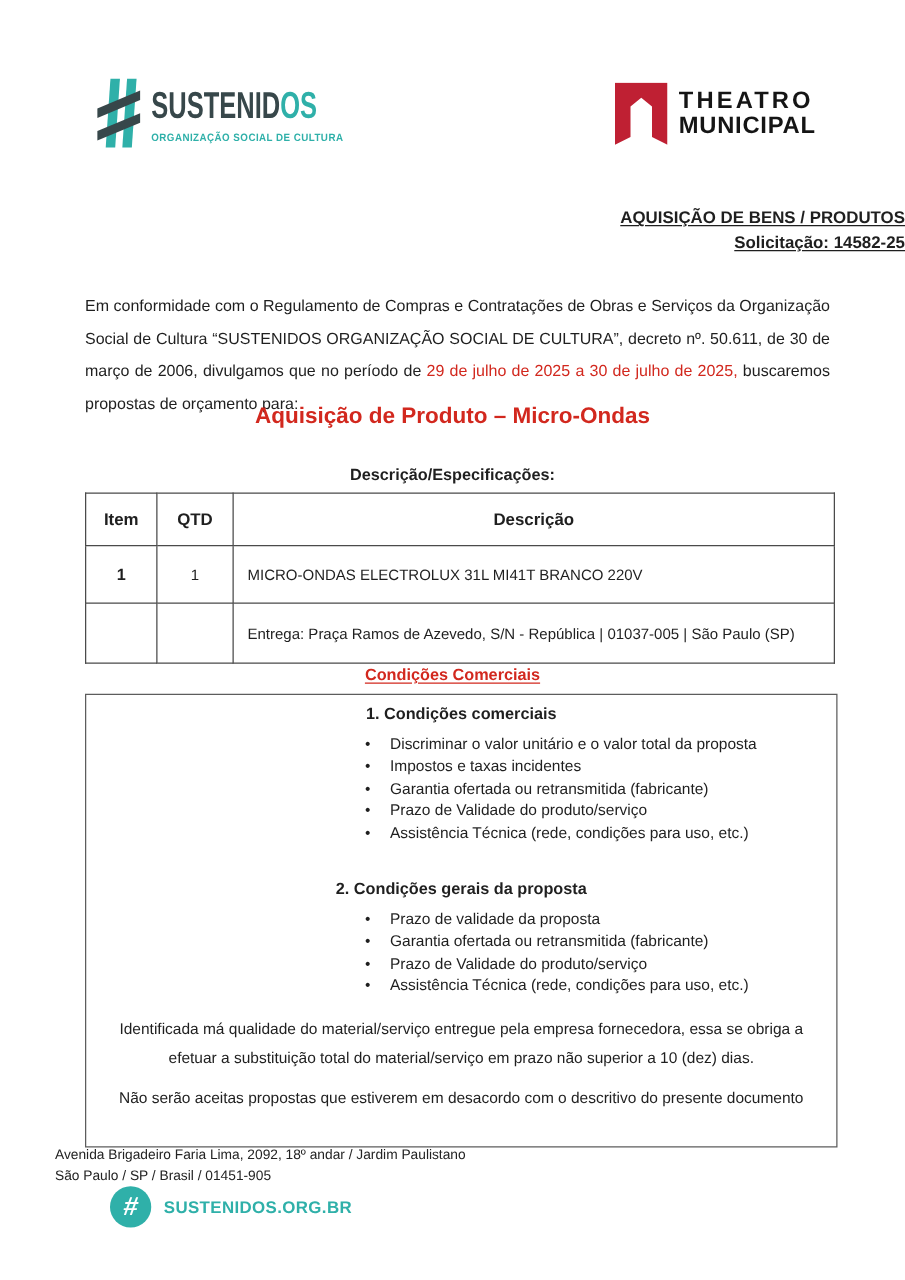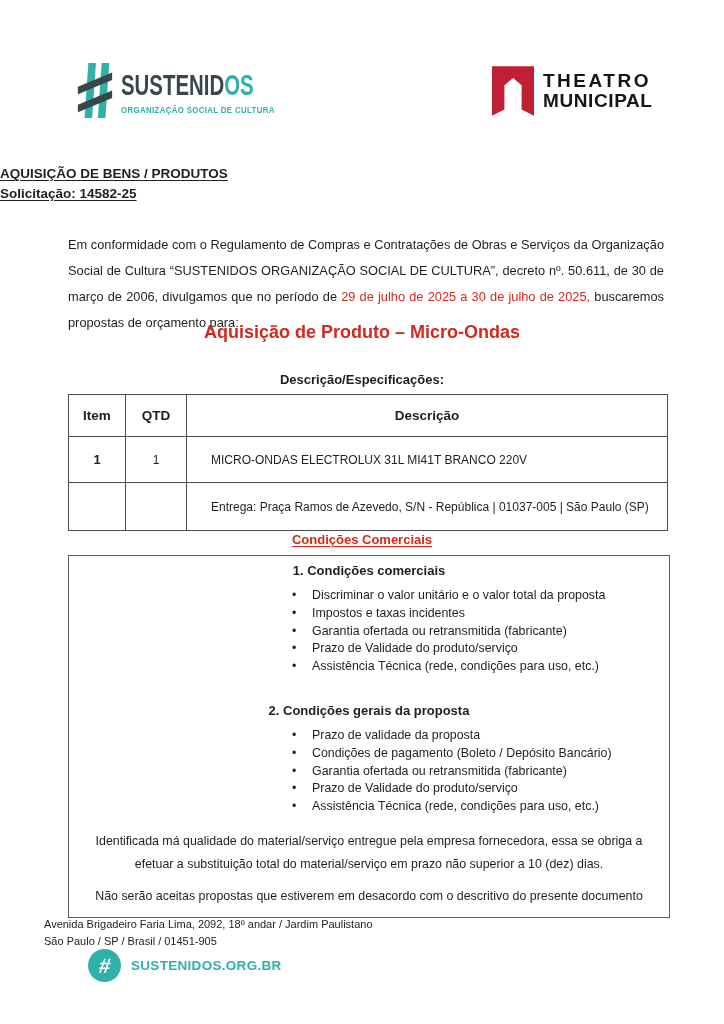--- a/index.html
+++ b/index.html
@@ -47,21 +47,21 @@
     display: flex; align-items: center; gap: 9px;
   }
   .logo-theatro svg { width: 42px; height: 50px; display: block; }
   .logo-theatro-text { font-weight: bold; color: #151515; line-height: 20px; font-size: 19px; }
   .logo-theatro-text .l1 { letter-spacing: 2.5px; }
   .logo-theatro-text .l2 { letter-spacing: 0.6px; }
 
   
   .doc-title {
     position: absolute; left: 0; right: 0; top: 164px;
-    text-align: left; font-weight: bold; font-size: 13.5px; line-height: 20px;
+    text-align: right; font-weight: bold; font-size: 13.5px; line-height: 20px;
   }
   .doc-title .u { text-decoration: underline; text-underline-offset: 2px; }
 
   
   .intro {
     position: absolute; left: 68px; top: 219px; width: 596px;
     font-size: 12.8px; line-height: 26px; text-align: justify;
   }
   .red-bold { color: var(--red); font-weight: normal; }
 
@@ -84,21 +84,21 @@
     border: 1px solid #4a4a4a; vertical-align: middle;
     font-size: 12px; padding: 2px 6px;
   }
   .spec-table th { font-size: 13.5px; font-weight: bold; text-align: center; height: 42px; }
   .spec-table .col-item { width: 57px; }
   .spec-table .col-qtd  { width: 61px; }
   .spec-table td.center { text-align: center; }
   .spec-table td.bold   { font-weight: bold; font-size: 13px; }
   .spec-table tr.r1 td { height: 46px; }
   .spec-table tr.r2 td { height: 48px; }
-  .spec-table td.desc { padding-left: 24px; }
+  .spec-table td.desc { padding-left: 11px; }
 
   
   .conditions-heading {
     position: absolute; left: 0; right: 0; top: 532px;
     text-align: center; font-weight: bold; font-size: 13px; color: var(--red);
     text-decoration: underline; text-underline-offset: 2px;
   }
   .conditions-box {
     position: absolute; left: 68px; top: 555px; width: 602px; height: 363px;
     border: 1px solid #5d5d5d;
@@ -205,21 +205,20 @@
       <li>Discriminar o valor unitário e o valor total da proposta</li>
       <li>Impostos e taxas incidentes</li>
       <li>Garantia ofertada ou retransmitida (fabricante)</li>
       <li>Prazo de Validade do produto/serviço</li>
       <li>Assistência Técnica (rede, condições para uso, etc.)</li>
     </ul>
 
     <h3 class="sec-title second">2. Condições gerais da proposta</h3>
     <ul class="bullets">
       <li>Prazo de validade da proposta</li>
-      <li>Condições de pagamento (Boleto / Depósito Bancário)</li>
       <li>Garantia ofertada ou retransmitida (fabricante)</li>
       <li>Prazo de Validade do produto/serviço</li>
       <li>Assistência Técnica (rede, condições para uso, etc.)</li>
     </ul>
 
     <p class="note n1">Identificada má qualidade do material/serviço entregue pela empresa fornecedora, essa se obriga a efetuar a substituição total do material/serviço em prazo não superior a 10 (dez) dias.</p>
     <p class="note n2">Não serão aceitas propostas que estiverem em desacordo com o descritivo do presente documento</p>
   </div>
 
   <div class="footer-addr">

